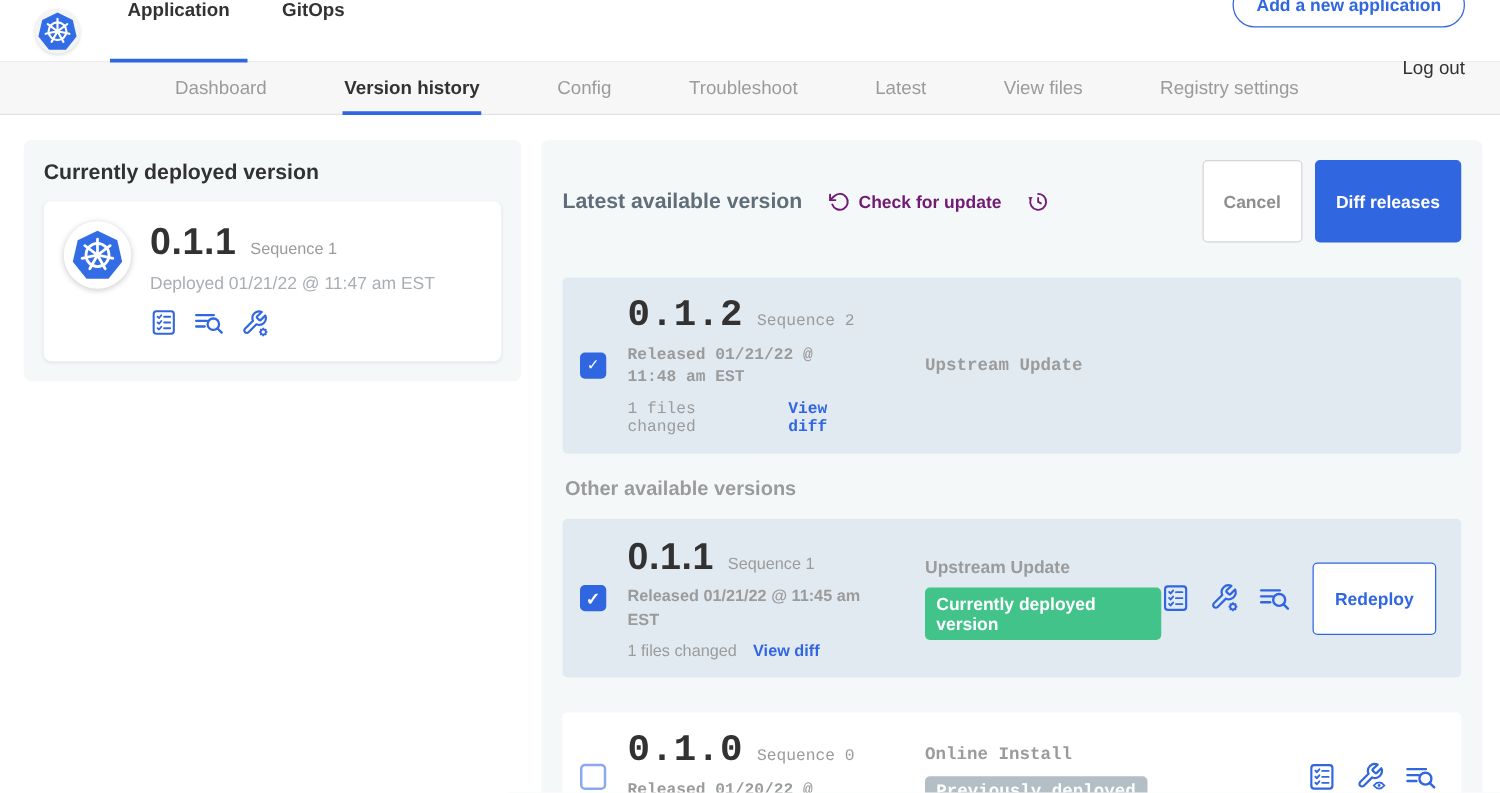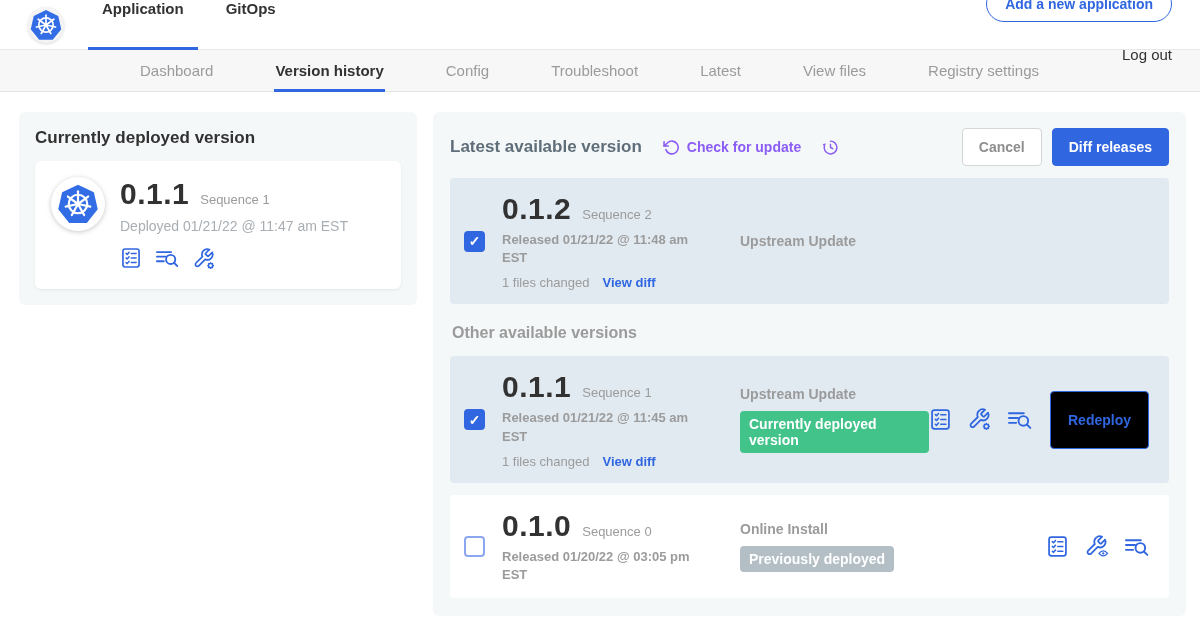--- a/index.html
+++ b/index.html
@@ -35,32 +35,32 @@
   .ver-num-lg { font-size:30px; font-weight:bold; letter-spacing:.5px; color:#323232; }
   .seq { font-size:13px; color:#9b9b9b; }
   .deployed-ts { color:#a8aeb3; font-size:14px; margin-top:7px; }
   .icon-row { display:flex; gap:13px; margin-top:13px; }
   .icon-btn { color:#3066e0; display:inline-flex; cursor:pointer; background:none; border:none; padding:0; }
 
   
   .right-panel { flex:1; background:#f5f8f9; border-radius:6px; padding:16px 17px 18px; }
   .rp-header { display:flex; align-items:center; }
   .rp-title { font-size:17px; font-weight:bold; color:#5f6e79; }
-  .link { color:#8b5cf6; font-weight:bold; font-size:14px; display:inline-flex; align-items:center; gap:7px; cursor:pointer; }
+  .link { color:#701a75; font-weight:bold; font-size:14px; display:inline-flex; align-items:center; gap:7px; cursor:pointer; }
   .rp-header .link { margin-left:21px; }
   .rp-actions { margin-left:auto; display:flex; gap:10px; }
-  .btn { border-radius:4px; font-size:14px; font-weight:bold; padding:10px 16px; cursor:pointer; font-family:inherit; white-space:nowrap; }
+  .btn { border-radius:4px; font-size:14px; font-weight:bold; padding:24px 16px; cursor:pointer; font-family:inherit; white-space:nowrap; }
   .btn-cancel { background:#fff; border:1px solid #d6d6d6; color:#8e8e8e; }
   .btn-primary { background:#3066e0; color:#fff; border:1px solid #3066e0; }
-  .btn-outline { background:#000000; border:1px solid #3066e0; color:#3066e0; padding:20px 17px; }
+  .btn-outline { background:#ffffff; border:1px solid #3066e0; color:#3066e0; padding:20px 17px; }
 
   .version-row { border-radius:4px; padding:14px 20px 14px 14px; display:flex; align-items:center; }
   .version-row.selected { background:#e2eaf1; }
   .version-row.plain { background:#fff; }
-  .row-first { margin-top:12px; }
+  .row-first { margin-top:28px;font-family:Liberation Mono, monospace; }
   .checkbox { width:21px; height:21px; border-radius:4px; flex:none; cursor:pointer; }
   .checkbox.checked { background:#3066e0; display:flex; align-items:center; justify-content:center; }
   .checkbox.checked::after { content:"✓"; color:#fff; font-weight:bold; font-size:14px; }
   .checkbox.unchecked { background:#fff; border:2px solid #8aa7ef; }
   .v-info { margin-left:17px; width:198px; flex:none; }
   .v-released { font-size:13px; font-weight:bold; color:#9b9b9b; margin-top:5px; line-height:1.4; max-width:188px; }
   .v-files { margin-top:8px; display:flex; gap:13px; font-size:13px; color:#9b9b9b; align-items:center; }
   .view-diff { color:#3066e0; font-weight:bold; font-size:13px; cursor:pointer; }
   .v-source { flex:1; margin-left:40px; }
   .source-label { font-size:14px; font-weight:bold; color:#9b9b9b; }

